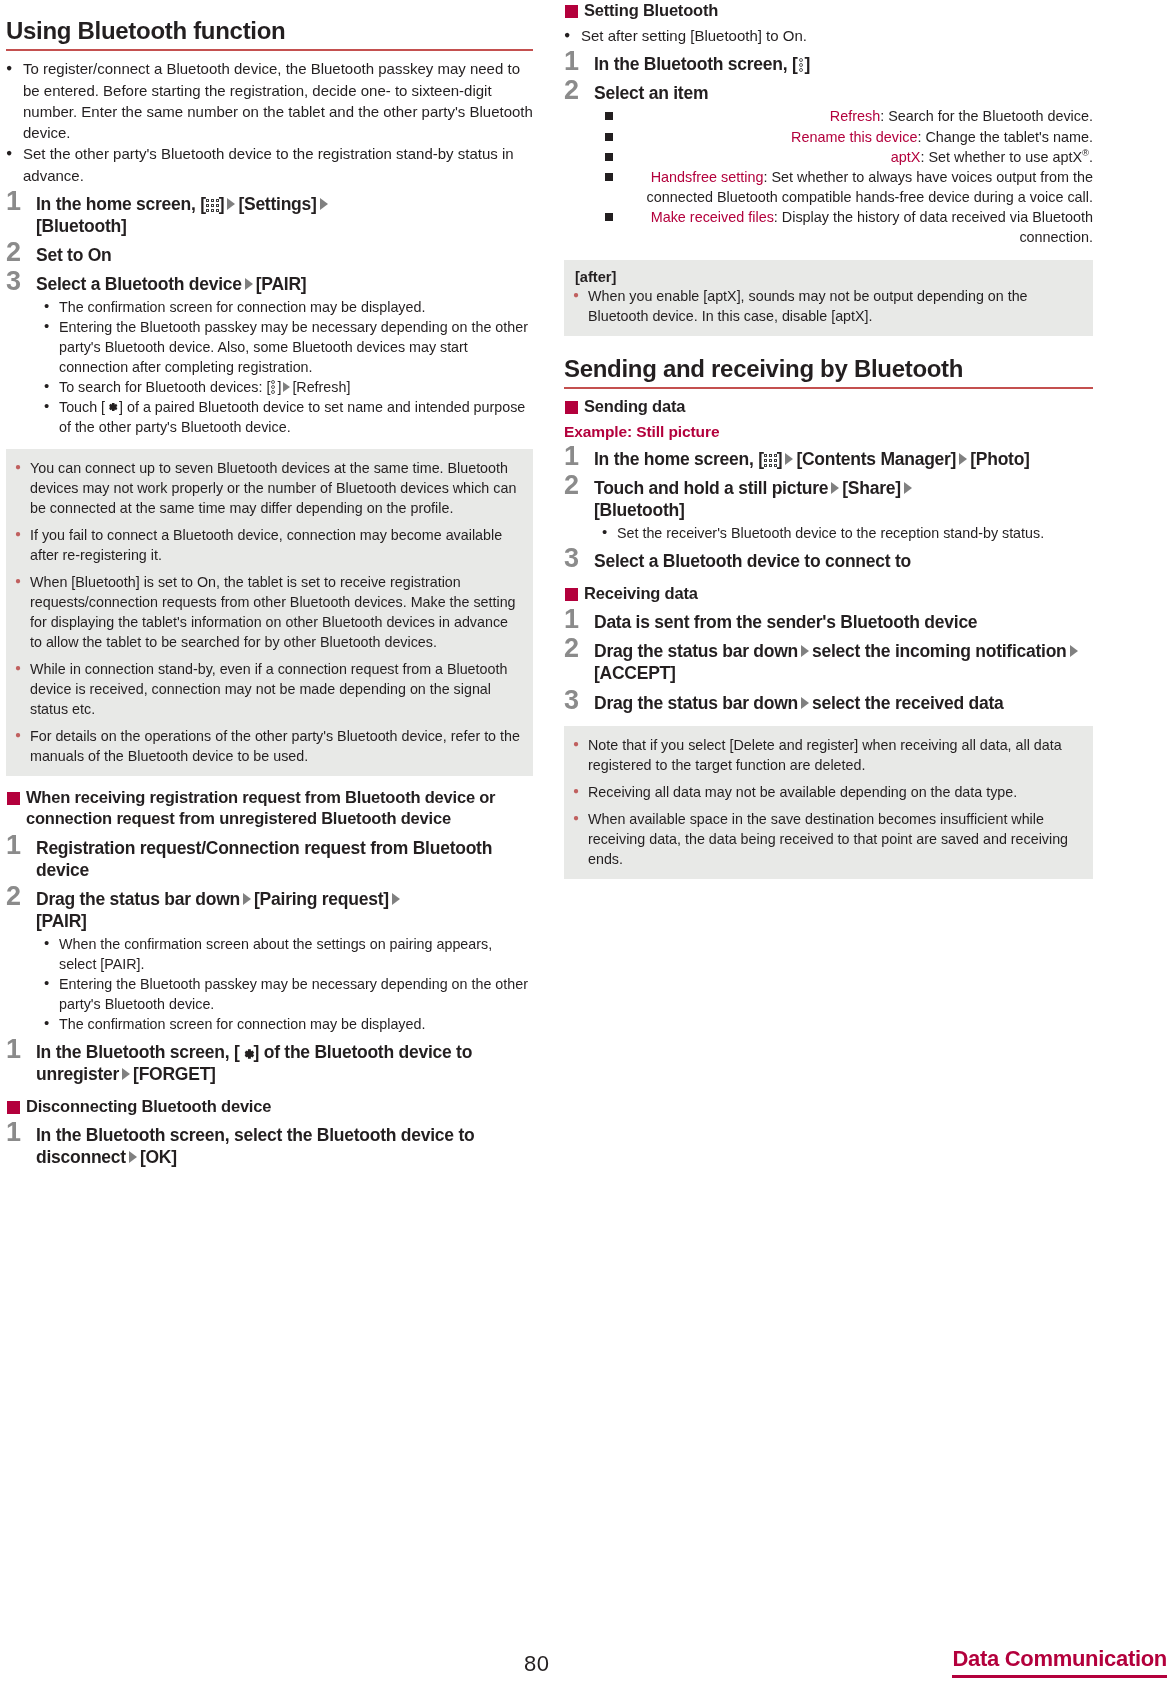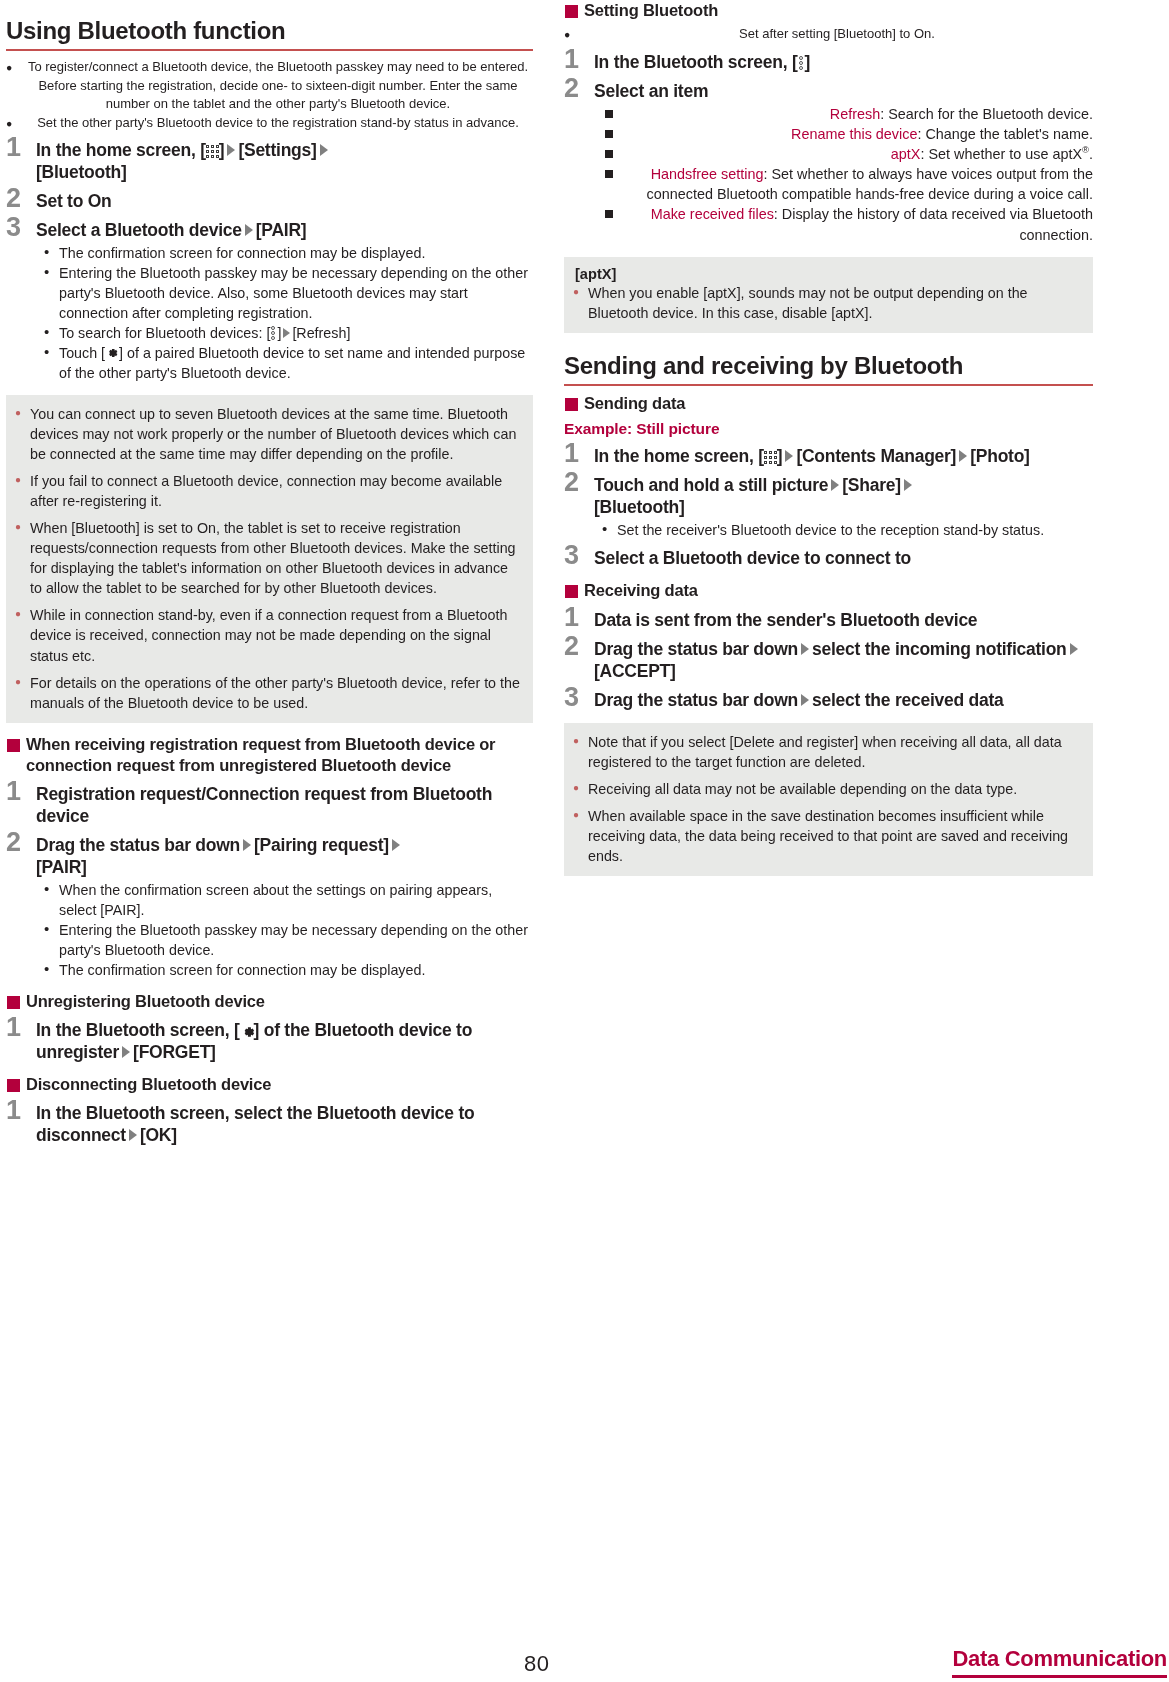--- a/index.html
+++ b/index.html
@@ -72,24 +72,23 @@
 
   
   ul.dot {
     list-style: none;
     margin: 0;
     padding: 0;
   }
   ul.dot > li {
     position: relative;
     padding-left: 17px;
-    font-size: 13px;
+    font-size: 15px;
     line-height: 1.415;
     margin: 0 0 0 0;
-    text-align: center;
   }
   ul.dot > li::before {
     content: "\25CF";
     position: absolute;
     left: 0;
     top: -1px;
     font-size: 10.5px;
     line-height: 1.96;
     color: #231f20;
   }
@@ -351,21 +350,20 @@
     <div class="step">
       <span class="num">2</span>
       <span class="txt"><span>Drag the status bar down</span><span class="arw"></span><span>[Pairing request]</span><span class="arw"></span><br><span>[PAIR]</span></span>
       <ul class="sub">
         <li>When the confirmation screen about the settings on pairing appears, select [PAIR].</li>
         <li>Entering the Bluetooth passkey may be necessary depending on the other party's Bluetooth device.</li>
         <li>The confirmation screen for connection may be displayed.</li>
       </ul>
     </div>
 
-    <h2 class="sec-head">Unregistering Bluetooth device</h2>
     <div class="step">
       <span class="num">1</span>
       <span class="txt"><span>In the Bluetooth screen, [</span><span class="ic ic-gear"><svg width="16" height="16" viewBox="0 0 24 24">
               <path fill="#231f20" d="M12 8.2a3.8 3.8 0 100 7.6 3.8 3.8 0 000-7.6zm0 5.9a2.1 2.1 0 110-4.2 2.1 2.1 0 010 4.2z"></path>
               <path fill="#231f20" d="M21.3 13.6l-1.9-1.1a7.6 7.6 0 000-1l1.9-1.1-2.2-3.8-1.9 1.1a7.5 7.5 0 00-.9-.5V5h-4.4v2.2c-.3.1-.6.3-.9.5L9.1 6.6 6.9 10.4l1.9 1.1a7.6 7.6 0 000 1l-1.9 1.1 2.2 3.8 1.9-1.1c.3.2.6.4.9.5V19h4.4v-2.2c.3-.1.6-.3.9-.5l1.9 1.1 2.2-3.8z"></path>
             </svg></span><span>] of the Bluetooth device to unregister</span><span class="arw"></span><span>[FORGET]</span></span>
     </div>
 
     <h2 class="sec-head">Disconnecting Bluetooth device</h2>
     <div class="step">
@@ -394,21 +392,21 @@
       <ul class="sqr">
         <li><span class="key">Refresh</span><span>: Search for the Bluetooth device.</span></li>
         <li><span class="key">Rename this device</span><span>: Change the tablet's name.</span></li>
         <li><span class="key">aptX</span><span>: Set whether to use aptX</span><sup>®</sup><span>.</span></li>
         <li><span class="key">Handsfree setting</span><span>: Set whether to always have voices output from the connected Bluetooth compatible hands-free device during a voice call.</span></li>
         <li><span class="key">Make received files</span><span>: Display the history of data received via Bluetooth connection.</span></li>
       </ul>
     </div>
 
     <div class="note">
-      <div class="note-title">[aptX]</div>
+      <div class="note-title">[after]</div>
       <ul class="notelist">
         <li>When you enable [aptX], sounds may not be output depending on the Bluetooth device. In this case, disable [aptX].</li>
       </ul>
     </div>
 
     <h1 class="chapter-title spaced">Sending and receiving by Bluetooth</h1>
 
     <h2 class="sec-head" style="margin-top:5px">Sending data</h2>
 
     <div class="example-head">Example: Still picture</div>

